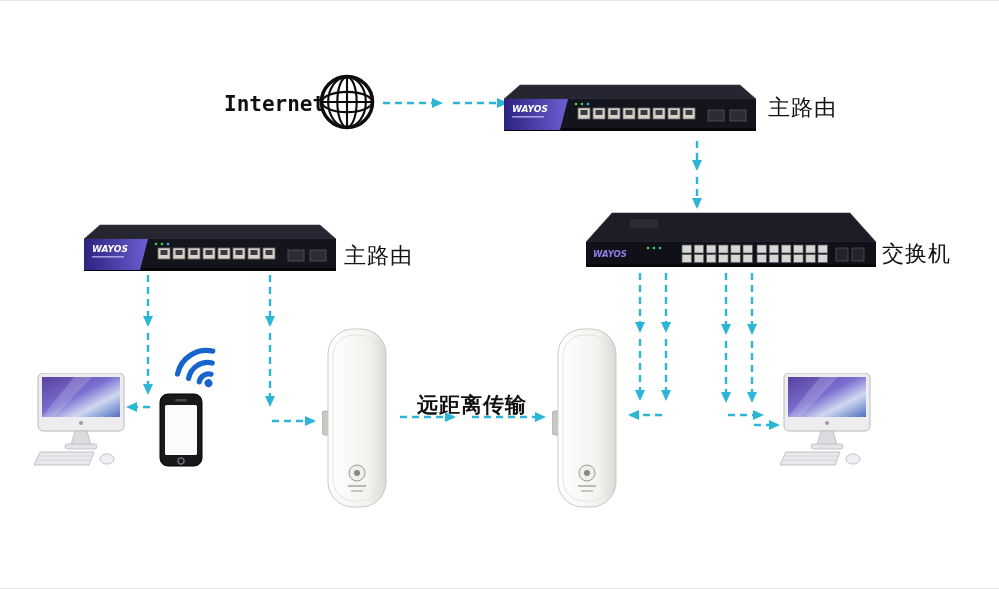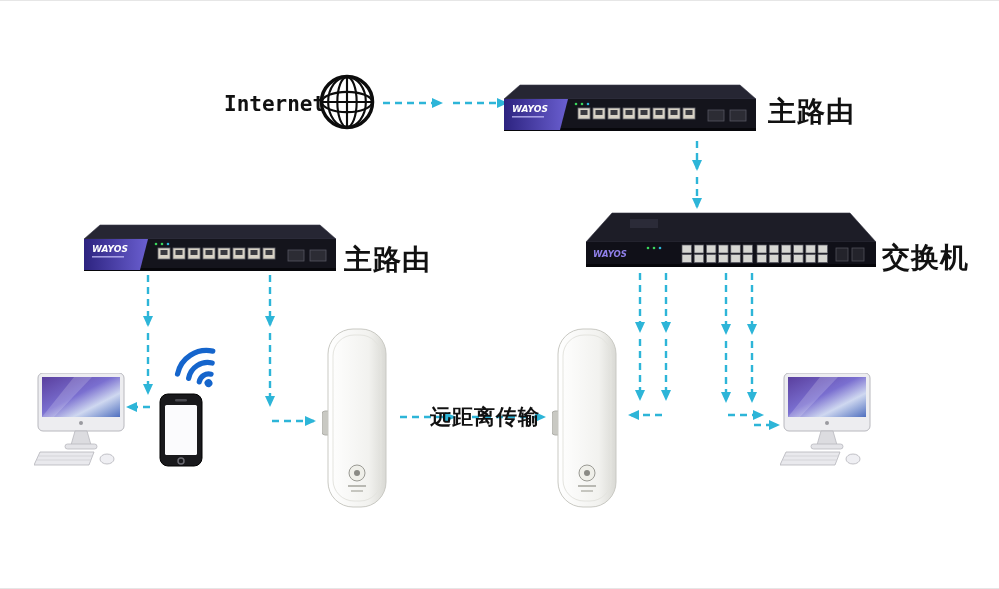--- a/index.html
+++ b/index.html
@@ -2,21 +2,21 @@
 <html style="--arrow: #2db5d8; --wifi: #1565cc; --device_body: #14141c; --device_band: #4a3db0; --imac_screen: #7a6fd0; --background: #ffffff;"><head>
 <meta charset="utf-8">
 <style>
   html,body{margin:0;padding:0;background:#fff;}
   .stage{
     position:relative;width:999px;height:589px;background:#ffffff;overflow:hidden;
     font-family:"DejaVu Sans",sans-serif;
     border-top:1px solid #e6e6e6;border-bottom:1px solid #e6e6e6;box-sizing:border-box;
   }
   .abs{position:absolute;}
-  .lbl{position:absolute;color:#111;font-size:28px;font-weight:700;letter-spacing:1px;white-space:nowrap;}
+  .lbl{position:absolute;color:#111;font-size:22px;font-weight:400;letter-spacing:1px;white-space:nowrap;}
   .lbl-internet{font-family:"DejaVu Sans Mono",monospace;font-weight:700;font-size:21px;letter-spacing:0;}
   .lbl-link{font-weight:700;font-size:21px;text-align:center;}
   .conn-svg{position:absolute;left:0;top:0;width:999px;height:589px;pointer-events:none;}
   .c{stroke:var(--arrow,#2db5d8);stroke-width:2.4;stroke-dasharray:7 5;fill:none;}
   .arrowhead{fill:var(--arrow,#2db5d8);}
   .wifi-arc{stroke:var(--wifi,#1565cc);fill:none;stroke-width:6;stroke-linecap:round;}
   .wifi-dot{fill:var(--wifi,#1565cc);}
   .rot-wifi{transform:rotate(-33deg);}
   svg{display:block;}
   text.brand{font-family:"DejaVu Sans",sans-serif;font-weight:bold;font-style:italic;}
@@ -262,21 +262,21 @@
       </defs>
     <rect x="0" y="84" width="10" height="24" rx="3" fill="#c9c9c3" stroke="#b0b0aa"></rect>
     <rect x="6" y="2" width="58" height="178" rx="25" fill="url(#cpeG2)" stroke="#c9c9c3"></rect>
     <rect x="11" y="8" width="48" height="166" rx="21" fill="none" stroke="#e4e4df"></rect>
     <circle cx="35" cy="146" r="8" fill="#efefe9" stroke="#9a9a94"></circle>
     <circle cx="35" cy="146" r="3" fill="#8a8a84"></circle>
     <rect x="26" y="158" width="18" height="2" fill="#b9b9b3"></rect>
     <rect x="29" y="163" width="12" height="2" fill="#c6c6c0"></rect>
   </svg>
 
-  <div class="lbl lbl-link" style="left:404px;top:402px;width:136px;text-align:right;">远距离传输</div>
+  <div class="lbl lbl-link" style="left:404px;top:390px;width:136px;">远距离传输</div>
 
   <svg class="abs" style="left:780px;top:372px;" width="100" height="94" viewBox="0 0 100 94">
     <defs>
         <linearGradient id="scrG2" x1="0" y1="0" x2="1" y2="1">
       <stop offset="0" stop-color="#5a3f9e"></stop>
           <stop offset="0.45" stop-color="#7a6fd0"></stop>
           <stop offset="0.7" stop-color="#cfd8f0"></stop>
           <stop offset="1" stop-color="#4f6fbf"></stop>
     </linearGradient>
       </defs>

